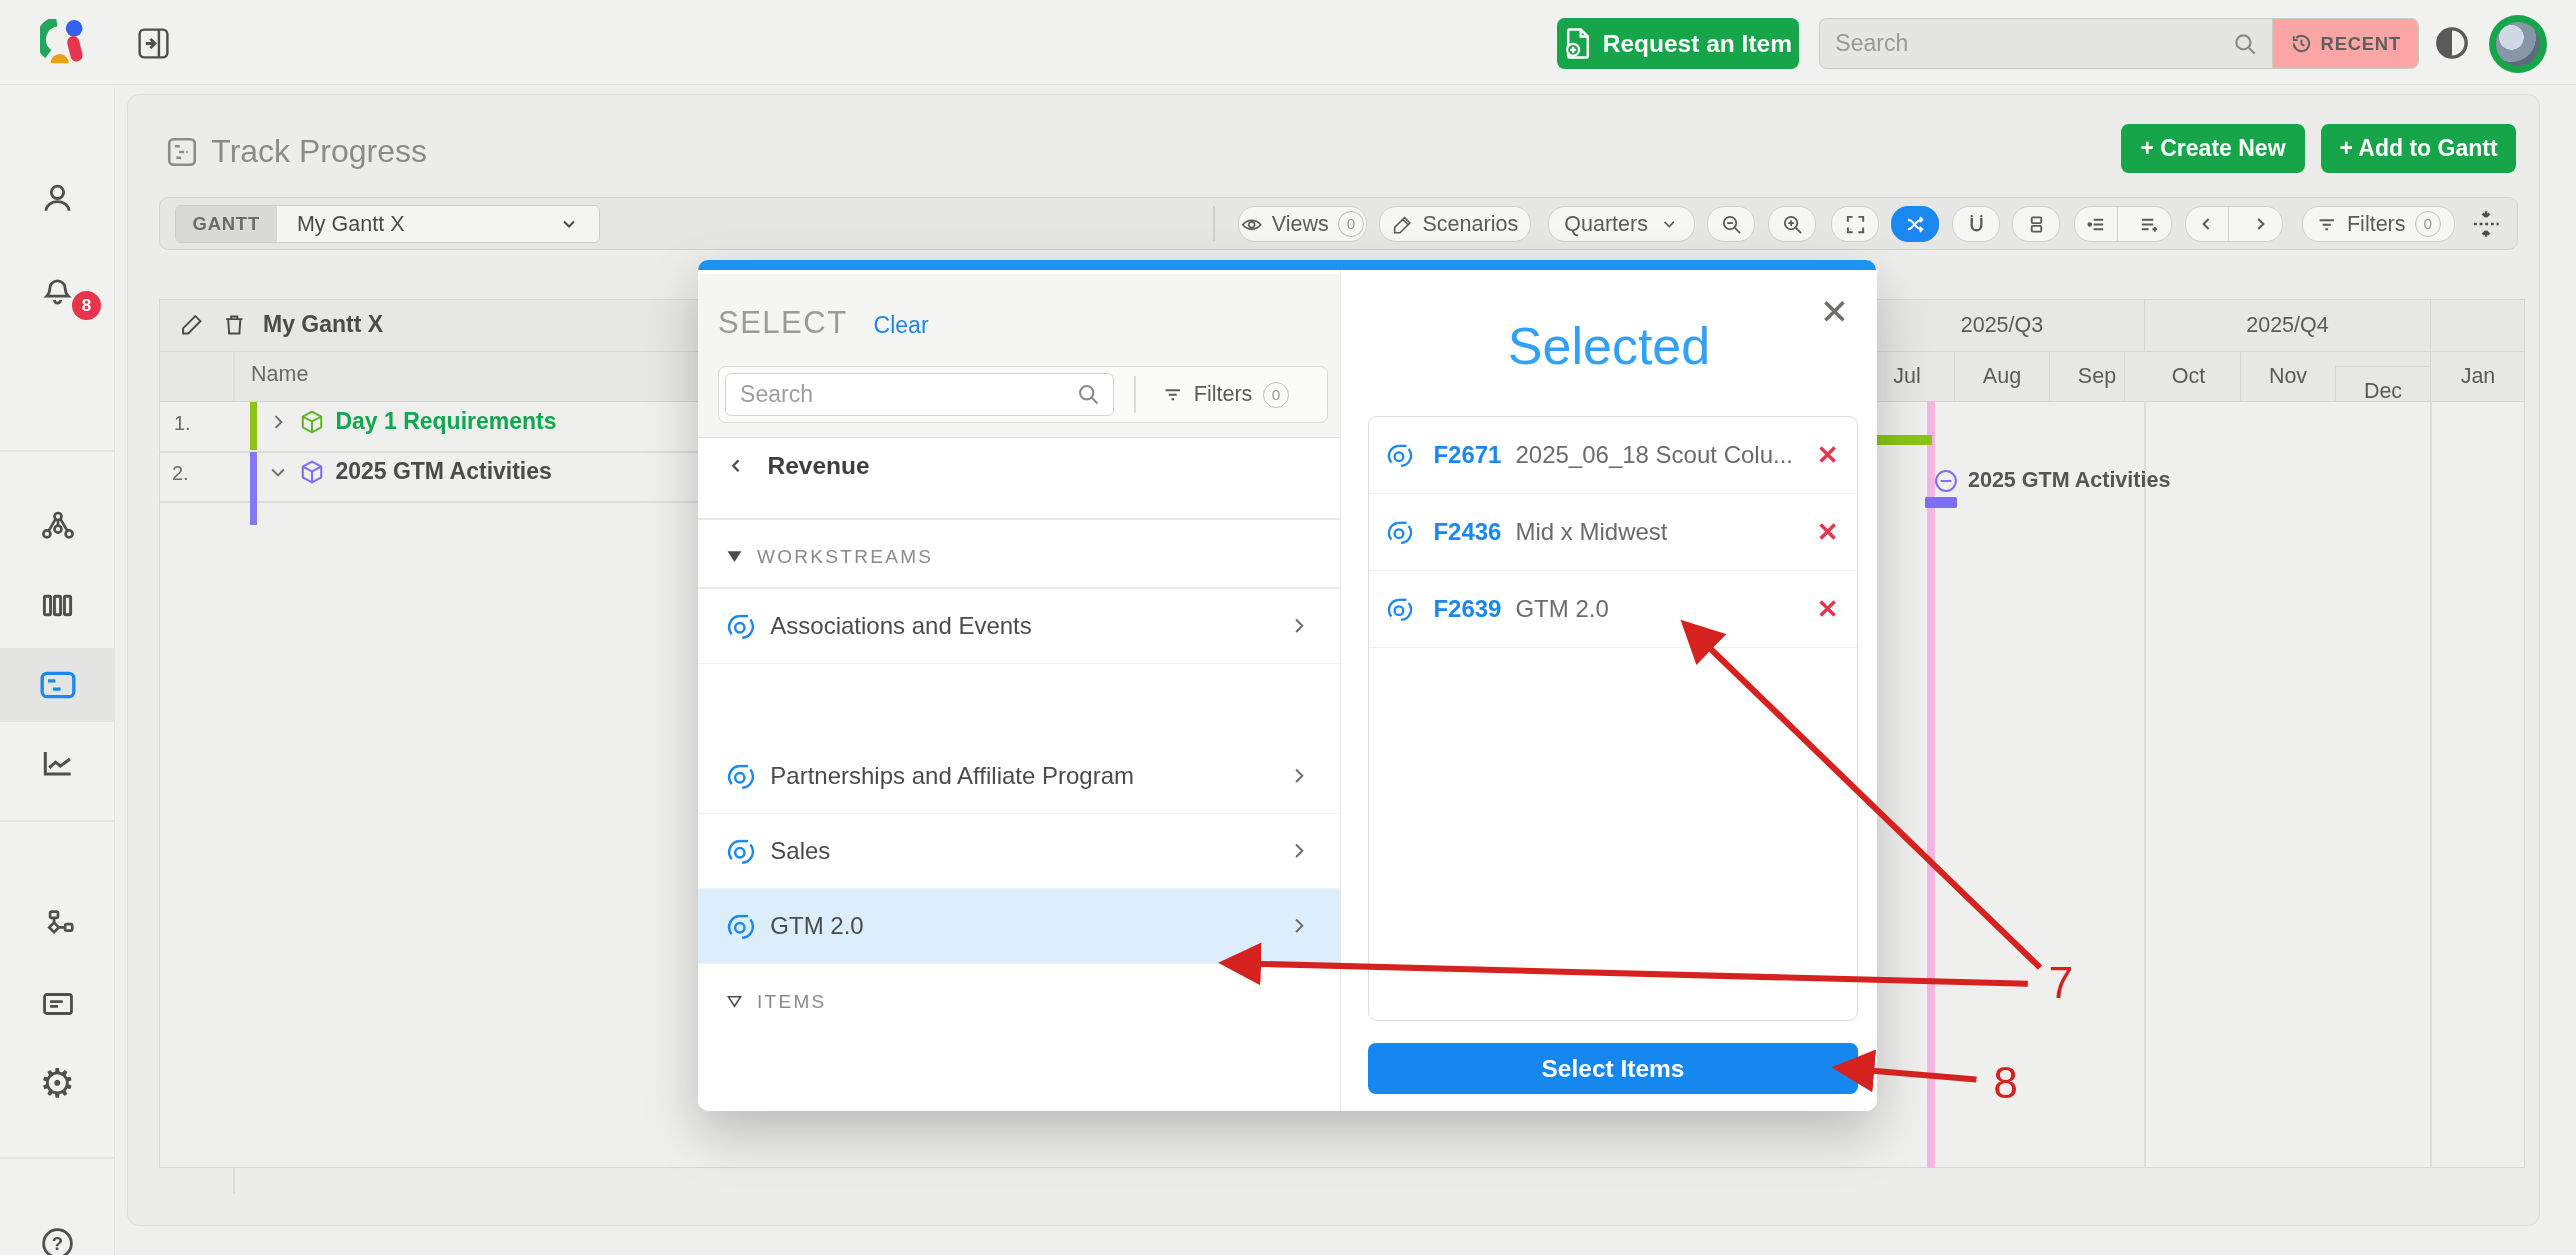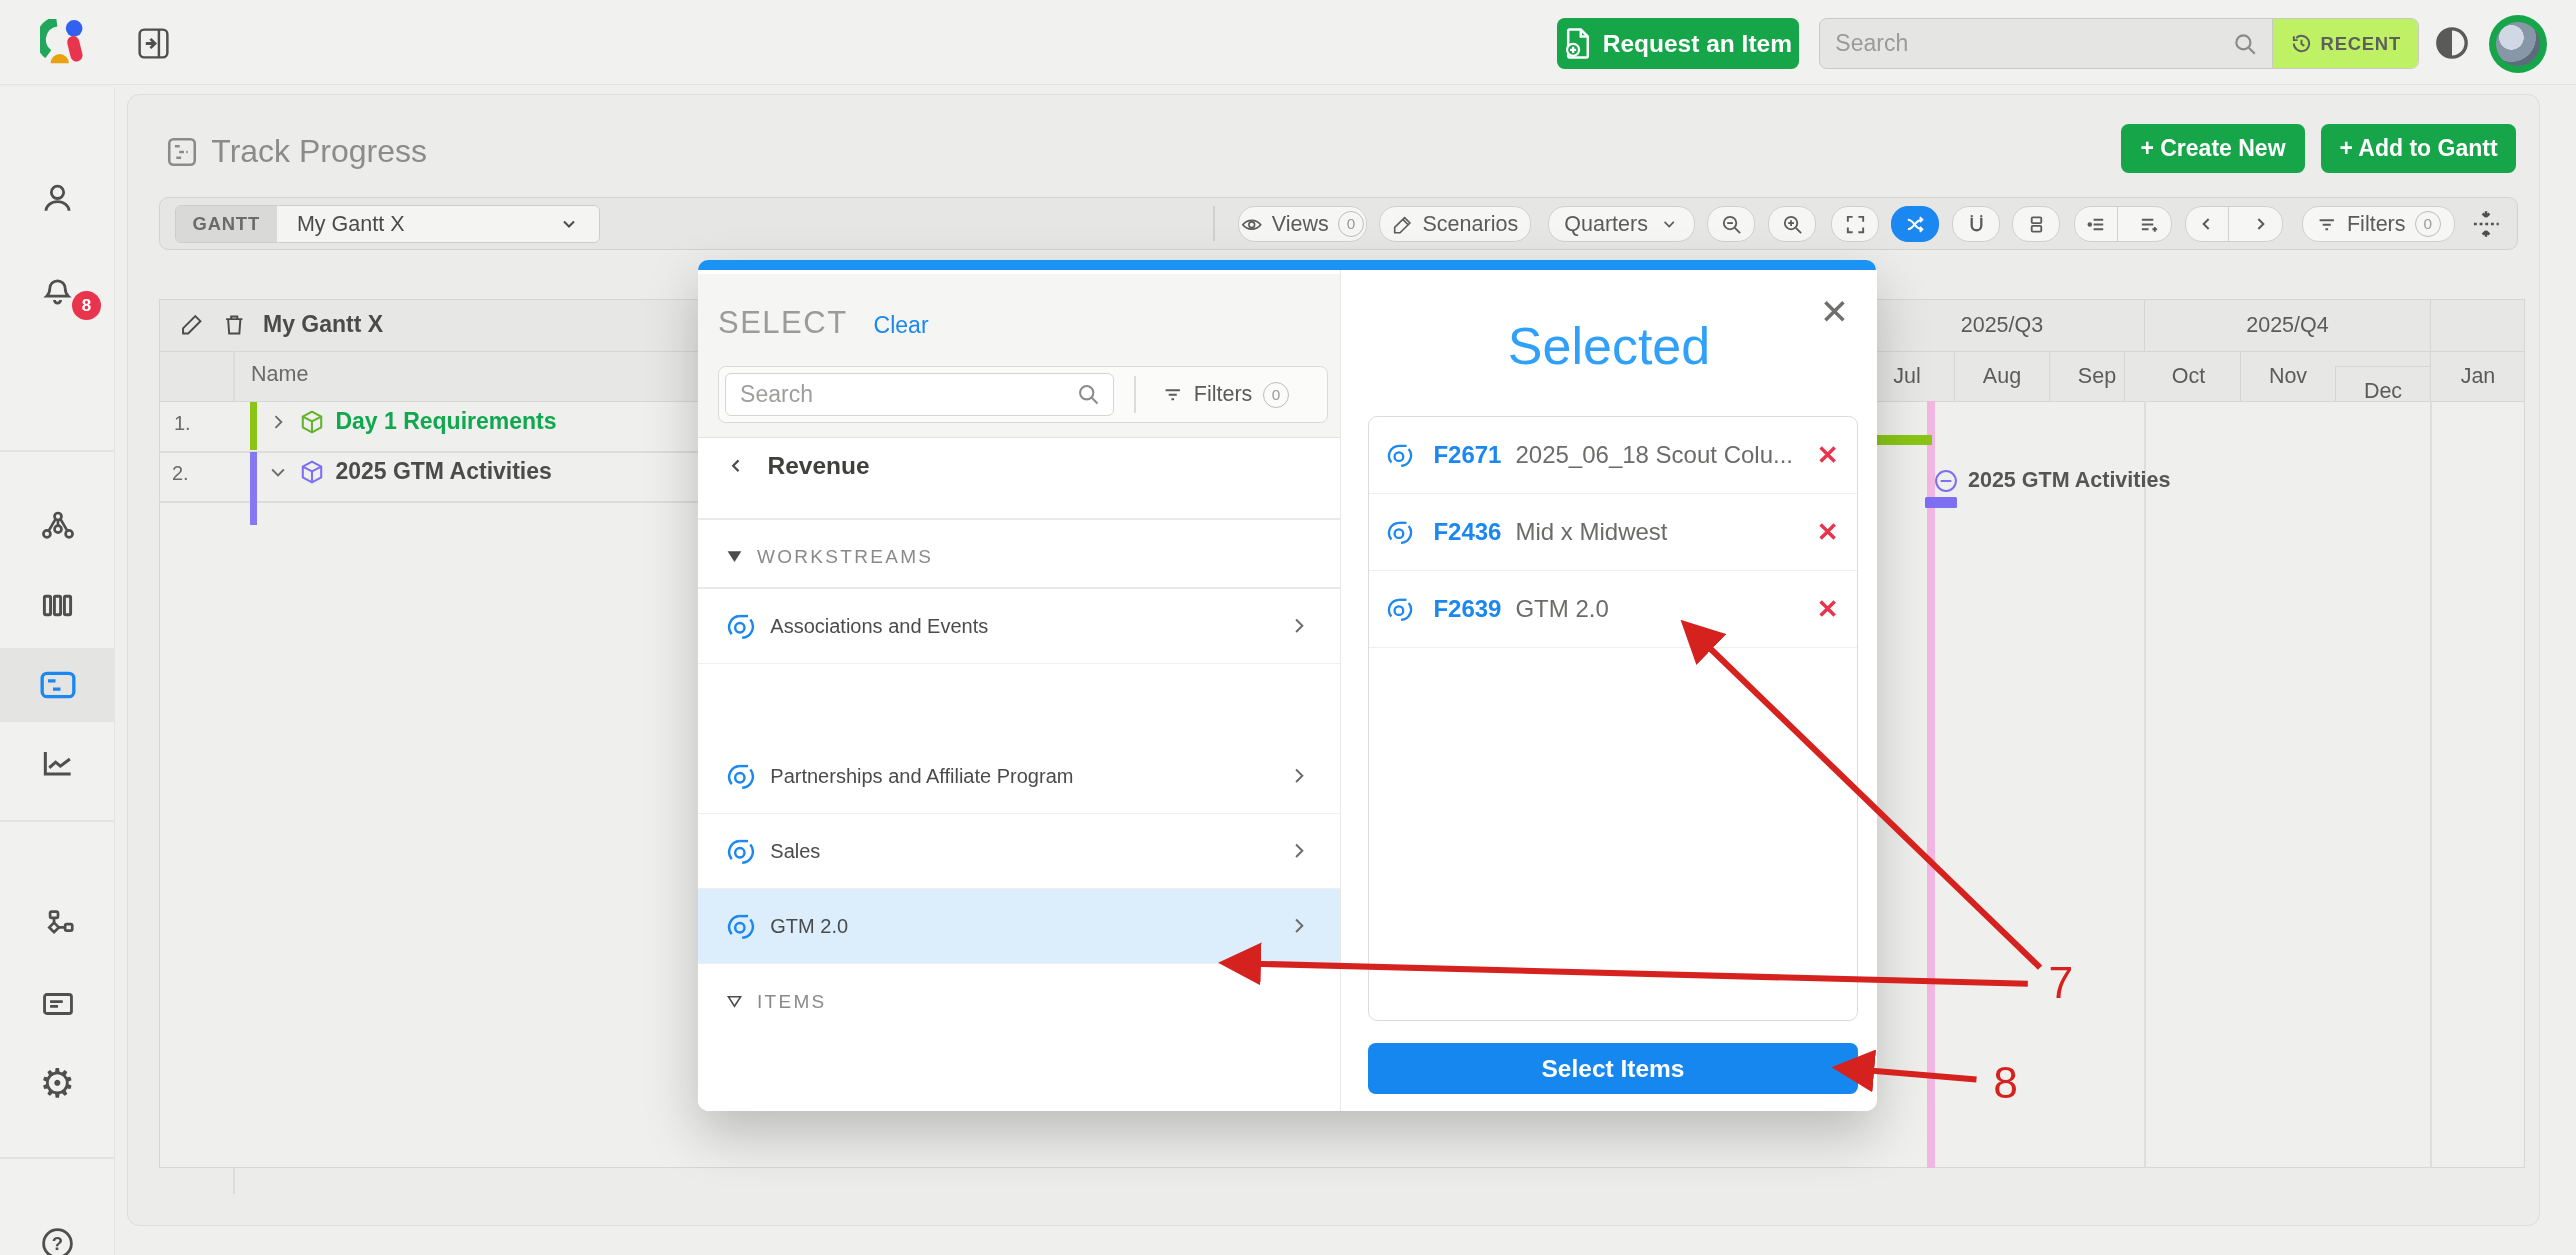--- a/index.html
+++ b/index.html
@@ -8,21 +8,21 @@
   .canvas { position:relative; width:2576px; height:1256px; background:#efefed; overflow:hidden; }
   .abs { position:absolute; }
 
   
   .topbar { left:0; top:0; width:2576px; height:85px; background:#f1f1ef; border-bottom:1.5px solid #e2e2e0; z-index:10; }
   .btn-green { display:flex; align-items:center; justify-content:center; gap:10.7px;
     background:#17a54a; color:#fff; font-weight:bold; border:none; border-radius:7.7px; cursor:pointer; }
   .search-wrap { display:flex; align-items:stretch; border:1.5px solid #c9c9c7; border-radius:7.7px; overflow:hidden; background:#e5e5e3; }
   .search-input { flex:1; border:none; outline:none; background:transparent; font-size:23px; color:#555; padding:0 15.3px; font-family:inherit; }
   .search-input::placeholder { color:#9a9a98; }
-  .recent-chip { display:flex; align-items:center; gap:7.7px; background:#bef264; border-left:1.5px solid #c9c9c7;
+  .recent-chip { display:flex; align-items:center; gap:7.7px; background:#fca5a5; border-left:1.5px solid #c9c9c7;
     padding:0 17px; font-size:18.4px; font-weight:bold; color:#5f5f5d; letter-spacing:0.8px; }
   .avatar { width:58px; height:58px; border-radius:50%; background:#17a54a; display:flex; align-items:center; justify-content:center; }
   .avatar .photo { width:44px; height:44px; border-radius:50%;
     background:radial-gradient(circle at 35% 35%, #cfd8e4 0 30%, #8797a8 31% 60%, #5d6b7a 61% 100%); }
 
   
   .sidebar { left:0; top:87px; width:115px; height:1169px; background:#f1f1ef; border-right:1.5px solid #e4e4e2; z-index:10; }
   .side-ic { position:absolute; left:0; width:115px; height:74px; display:flex; align-items:center; justify-content:center; color:#4f4f4d; cursor:pointer; }
   .side-div { position:absolute; left:0; width:115px; height:1.5px; background:#e3e3e1; }
   .side-active { background:#e4e4e2; }
@@ -57,21 +57,21 @@
   .m-select-title { font-size:31px; color:#9b9b99; letter-spacing:1.5px; }
   .m-clear { font-size:23px; color:#1b87f0; cursor:pointer; }
   .m-filterbar { position:absolute; left:20px; top:92px; width:610px; height:57px; border:1.5px solid #d9d9d7; border-radius:7.7px;
     background:#fbfbf9; display:flex; align-items:center; }
   .m-search { margin-left:6.1px; width:389px; height:43px; border:1.5px solid #d4d4d2; border-radius:6.1px; background:#fff;
     display:flex; align-items:center; }
   .m-search input { flex:1; border:none; outline:none; font-size:23px; color:#555; padding:0 14px; background:transparent; font-family:inherit; }
   .m-search input::placeholder { color:#9e9e9c; }
   .m-filters-btn { margin-left:26px; display:flex; align-items:center; gap:10.7px; color:#5b5b5b; font-size:21.5px; cursor:pointer; }
   .m-row { position:absolute; left:0; width:642px; height:75px; display:flex; align-items:center; border-bottom:1.5px solid #efefed; cursor:pointer; }
-  .m-row .lbl { font-size:20px; color:#4b4b4b; margin-left:15.3px; }
+  .m-row .lbl { font-size:24px; color:#4b4b4b; margin-left:15.3px; }
   .m-sec { position:absolute; left:28px; display:flex; align-items:center; gap:14px; color:#8a8a88; font-size:19px; letter-spacing:2.3px; }
   .chev-r { position:absolute; right:31px; color:#6b6b69; }
   .sel-title { position:absolute; left:0; top:46px; width:100%; text-align:center; font-size:52px; font-weight:300; color:#31a0f8; }
   .x-close { position:absolute; right:28px; top:21.5px; font-size:35px; color:#6f6f6d; font-weight:300; cursor:pointer; }
   .sel-box { position:absolute; left:27px; top:146px; width:490px; height:605px; border:1.5px solid #dcdcda; border-radius:9.2px; background:#fff; overflow:hidden; }
   .sel-item { position:relative; height:77px; border-bottom:1.5px solid #efefed; display:flex; align-items:center; }
   .sel-code { color:#1b87f0; font-weight:bold; font-size:24px; margin-left:20px; }
   .sel-name { color:#6b6b69; font-size:24px; margin-left:14px; white-space:nowrap; overflow:hidden; }
   .sel-x { position:absolute; right:18.4px; color:#e8354d; font-size:26px; font-weight:bold; cursor:pointer; }
   .select-items-btn { position:absolute; left:27px; top:773px; width:490px; height:51px; background:#1787f0; border:none; border-radius:7.7px;

